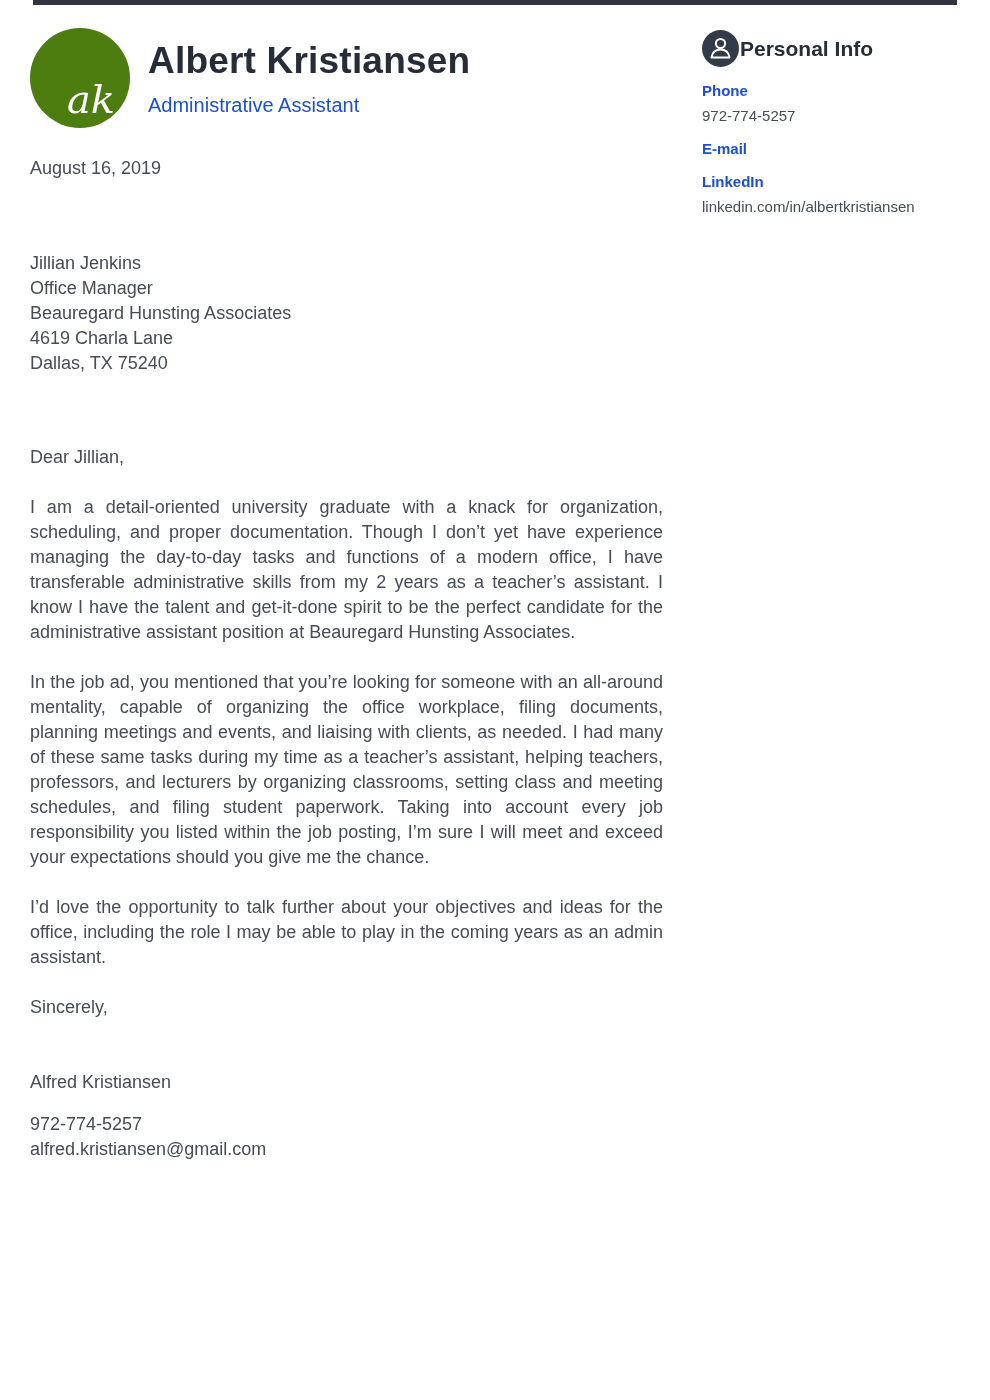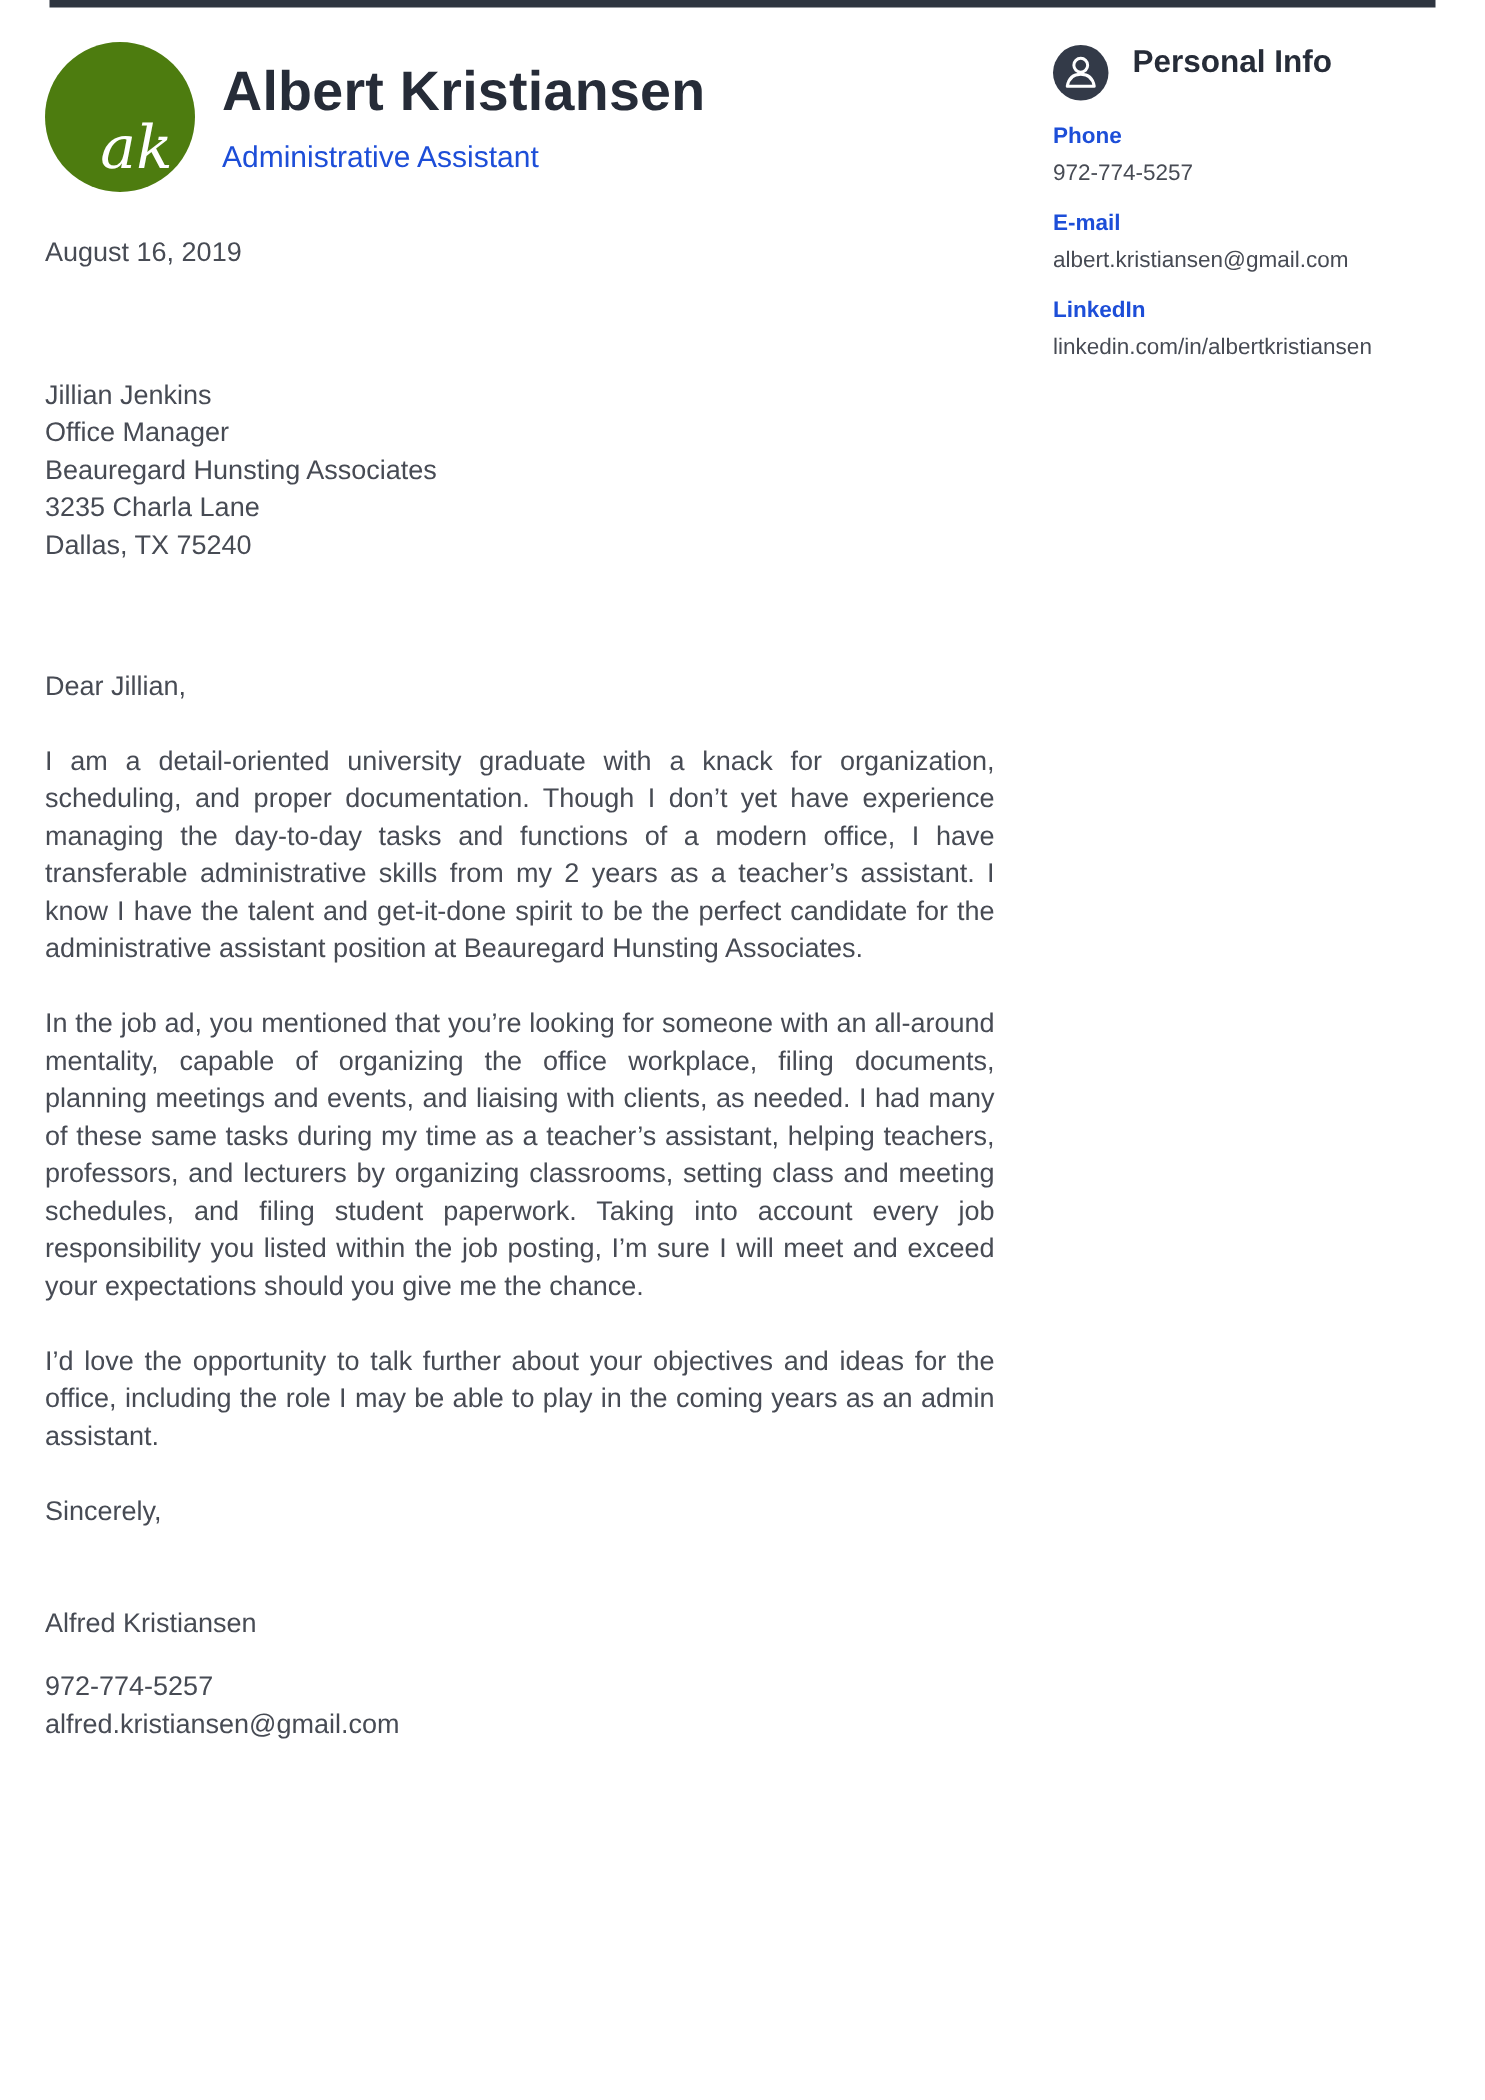--- a/index.html
+++ b/index.html
@@ -13,21 +13,21 @@
   
   .avatar { position: absolute; left: 30px; top: 28px; width: 100px; height: 100px; border-radius: 50%; background: #4d7c0f; }
   .avatar .initials { position: absolute; right: 15px; bottom: 9px; color: #ffffff; font-family: "DejaVu Serif", serif; font-style: italic; font-size: 40px; line-height: 1; }
 
   .name-block { position: absolute; left: 148px; top: 40px; }
   .name { font-size: 37px; font-weight: bold; color: #262c38; line-height: 42px; letter-spacing: 0.2px; }
   .job-title { margin-top: 11px; font-size: 20px; color: #1d4ed8; line-height: 24px; }
 
   
   .sidebar { position: absolute; left: 702px; top: 30px; width: 262px; }
-  .sidebar-heading { display: flex; gap: 16px; height: 37px; margin-bottom: 11px; }
+  .sidebar-heading { display: flex; align-items: center; gap: 1px; height: 37px; margin-bottom: 11px; }
   .sidebar-heading .icon-circle { width: 37px; height: 37px; border-radius: 50%; background: #333a48; flex: 0 0 auto; display: flex; align-items: center; justify-content: center; }
   .sidebar-heading .heading-text { font-size: 21px; font-weight: bold; color: #262c38; }
   .contact-group { margin-bottom: 8px; }
   .contact-label { font-size: 15px; font-weight: bold; color: #1d4ed8; line-height: 25px; }
   .contact-value { font-size: 15px; color: #474b54; line-height: 25px; }
 
   
   .letter { position: absolute; left: 30px; top: 156px; width: 633px; font-size: 18px; color: #474b54; line-height: 25px; }
   .letter .date { margin-bottom: 70px; }
   .letter .recipient { margin-bottom: 69px; }
@@ -63,37 +63,36 @@
       <span class="heading-text">Personal Info</span>
     </div>
 
     <div class="contact-group">
       <div class="contact-label">Phone</div>
       <div class="contact-value">972-774-5257</div>
     </div>
 
     <div class="contact-group">
       <div class="contact-label">E-mail</div>
-      <div class="contact-value">albert.kristiansen@gmail.com</div>
     </div>
 
     <div class="contact-group">
       <div class="contact-label">LinkedIn</div>
       <div class="contact-value">linkedin.com/in/albertkristiansen</div>
     </div>
   </aside>
 
   <main class="letter">
     <div class="date">August 16, 2019</div>
 
     <div class="recipient">
       <div>Jillian Jenkins</div>
       <div>Office Manager</div>
       <div>Beauregard Hunsting Associates</div>
-      <div>3235 Charla Lane</div>
+      <div>4619 Charla Lane</div>
       <div>Dallas, TX 75240</div>
     </div>
 
     <div class="salutation">Dear Jillian,</div>
 
     <p class="body-par">I am a detail-oriented university graduate with a knack for organization, scheduling, and proper documentation. Though I don’t yet have experience managing the day-to-day tasks and functions of a modern office, I have transferable administrative skills from my 2 years as a teacher’s assistant. I know I have the talent and get-it-done spirit to be the perfect candidate for the administrative assistant position at Beauregard Hunsting Associates.</p>
     <p class="body-par">In the job ad, you mentioned that you’re looking for someone with an all-around mentality, capable of organizing the office workplace, filing documents, planning meetings and events, and liaising with clients, as needed. I had many of these same tasks during my time as a teacher’s assistant, helping teachers, professors, and lecturers by organizing classrooms, setting class and meeting schedules, and filing student paperwork. Taking into account every job responsibility you listed within the job posting, I’m sure I will meet and exceed your expectations should you give me the chance.</p>
     <p class="body-par">I’d love the opportunity to talk further about your objectives and ideas for the office, including the role I may be able to play in the coming years as an admin assistant.</p>
 
     <div class="closing">Sincerely,</div>

